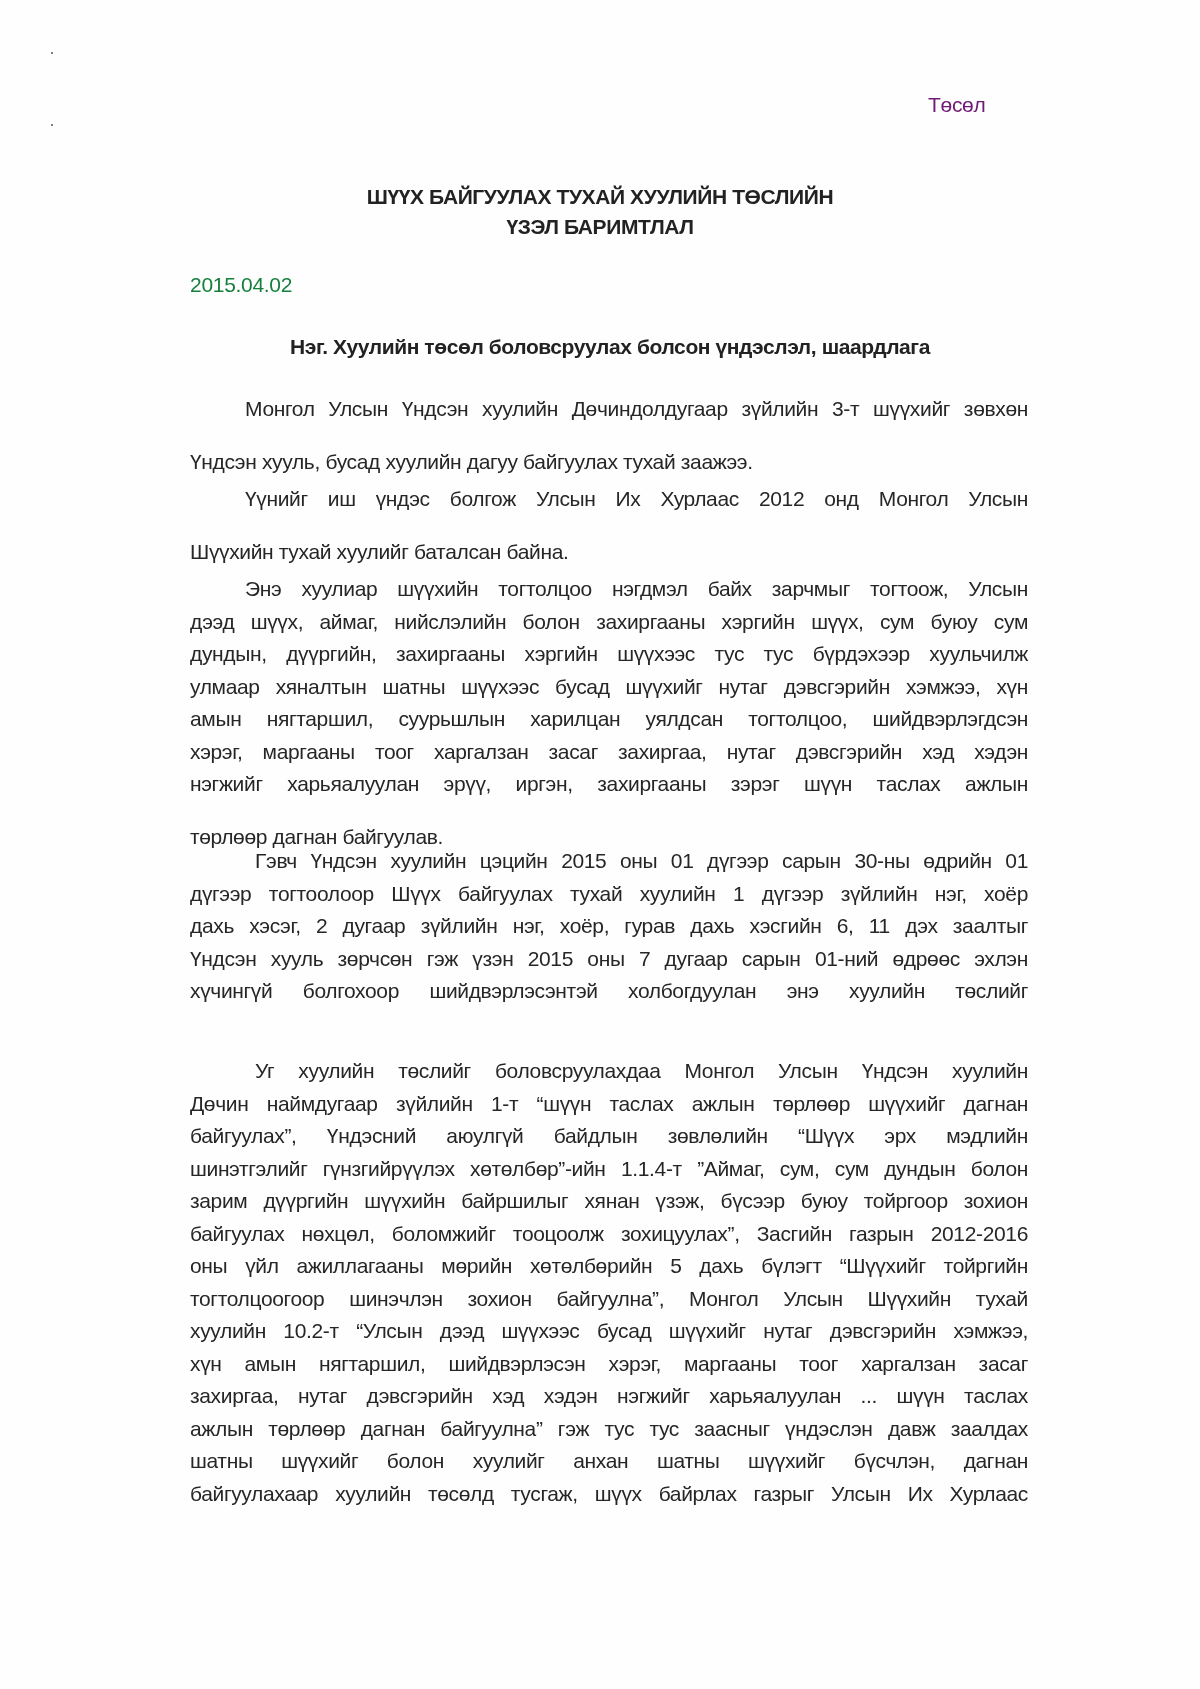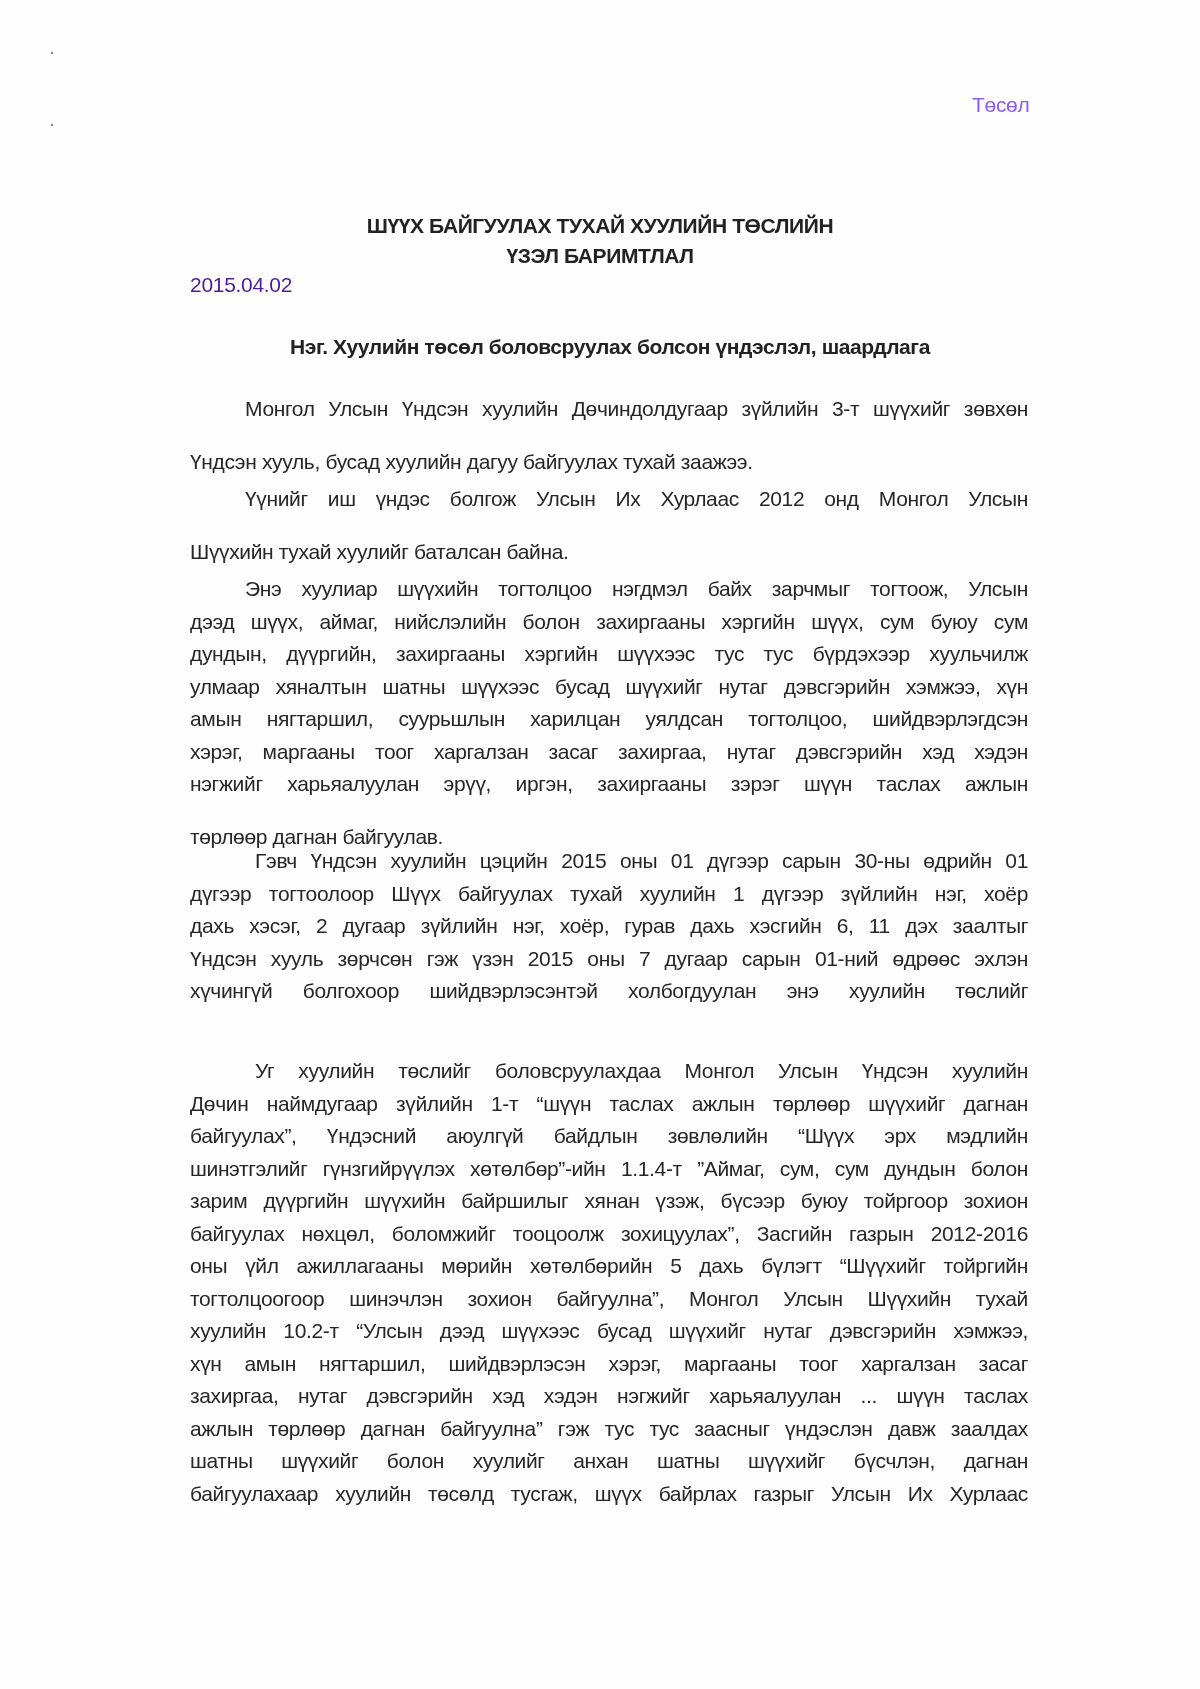--- a/index.html
+++ b/index.html
@@ -25,45 +25,44 @@
     .margin-mark {
       position: absolute;
       left: 51px;
       width: 2px;
       height: 2px;
       background: #555;
       border-radius: 1px;
     }
     .draft-label {
       position: absolute;
-      left: 972px;
+      left: 928px;
       top: 93px;
       font-size: 21px;
       letter-spacing: -0.3px;
-      color: #8b5cf6;
+      color: #701a75;
     }
     .title {
       position: absolute;
       left: 0;
       width: 1200px;
       top: 182px;
       text-align: center;
       font-weight: bold;
       font-size: 21px;
       line-height: 30px;
       letter-spacing: -0.4px;
       color: #222;
-      margin-top: 29px;
     }
     .date {
       position: absolute;
       left: 190px;
       top: 273px;
       font-size: 21px;
-      color: #4c1d95;
+      color: #15803d;
       letter-spacing: -0.3px;
     }
     .section-heading {
       position: absolute;
       left: 0;
       width: 1200px;
       top: 335px;
       text-align: center;
       font-weight: bold;
       font-size: 21px;

